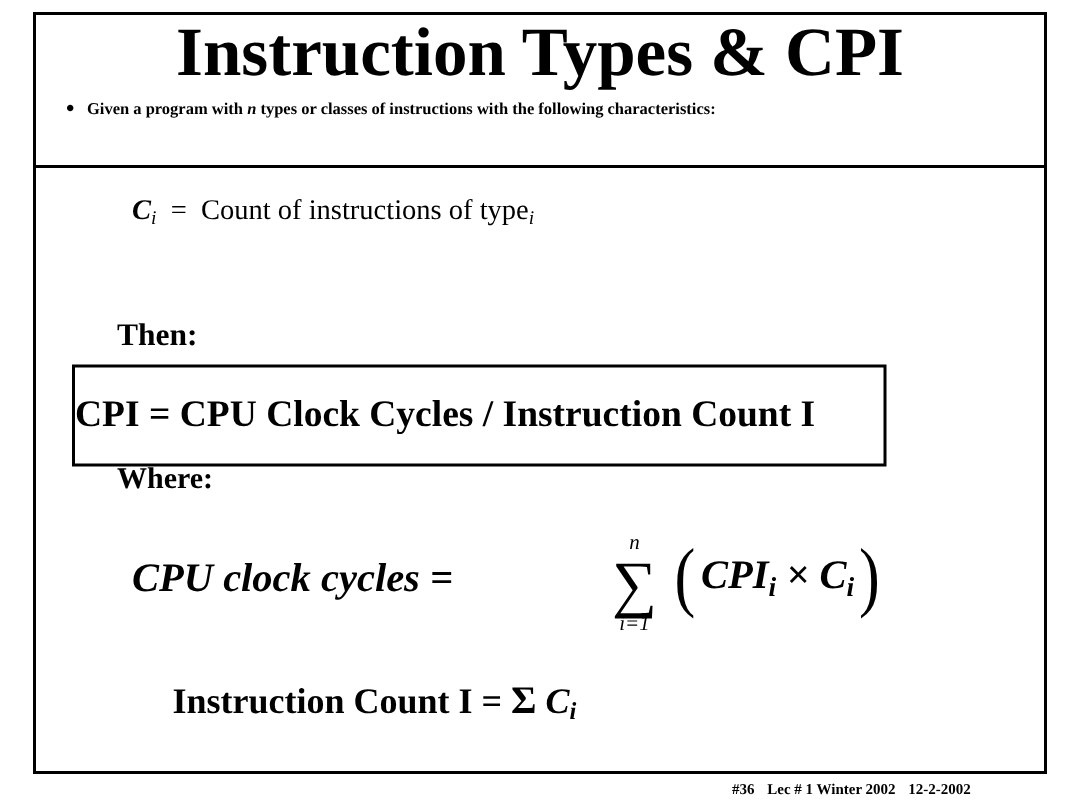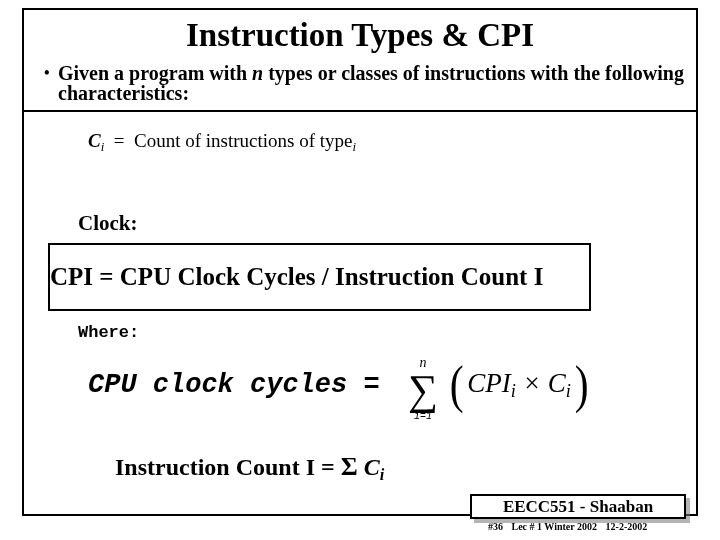--- a/index.html
+++ b/index.html
@@ -30,21 +30,21 @@
     border: 2px solid #000000;
     box-sizing: border-box;
   }
   .title {
     position: absolute;
     left: 60px;
     top: 14px;
     width: 600px;
     text-align: center;
     font-family: "Liberation Serif", serif;
-    font-size: 33px;
+    font-size: 46px;
     font-weight: bold;
     letter-spacing: 0px;
     line-height: 42px;
     white-space: nowrap;
   }
   
   .title-rule {
     position: absolute;
     left: 24px;
     top: 110px;
@@ -67,21 +67,21 @@
     font-size: 16px;
     line-height: 20px;
     font-family: "Liberation Serif", serif;
     font-weight: bold;
     text-align: left;
     padding-left: 4px;
     box-sizing: border-box;
   }
   .bullet-text {
     flex: 1 1 auto;
-    font-size: 20px;
+    font-size: 11px;
     font-weight: bold;
     line-height: 20px;
     font-family: "Liberation Serif", serif;
   }
   .bullet-text .ital {
     font-style: italic;
   }
 
   .defs {
     position: absolute;
@@ -128,42 +128,42 @@
   .cpi-box-text {
     font-size: 25px;
     font-weight: bold;
     font-family: "Liberation Serif", serif;
     white-space: nowrap;
   }
 
   .where {
     position: absolute;
     left: 78px;
-    top: 323px;
-    font-size: 17px;
-    font-weight: bold;
-    font-family: Liberation Mono, monospace;
+    top: 308px;
+    font-size: 20px;
+    font-weight: bold;
+    font-family: Liberation Serif, serif;
   }
 
   
   .equation {
     position: absolute;
     left: 88px;
     top: 356px;
     width: 540px;
     height: 66px;
   }
   .eq-lhs {
     position: absolute;
     left: 0px;
     top: 14px;
     font-size: 27px;
     font-style: italic;
     font-weight: bold;
-    font-family: Liberation Mono, monospace;
+    font-family: Liberation Serif, serif;
     white-space: nowrap;
   }
   .sigma-wrap {
     position: absolute;
     left: 308px;
     top: 0px;
     width: 54px;
     text-align: center;
   }
   .sigma-top {
@@ -171,43 +171,43 @@
     font-style: italic;
     font-family: "Liberation Serif", serif;
     line-height: 14px;
   }
   .sigma-glyph {
     font-size: 42px;
     line-height: 40px;
     font-family: "Liberation Serif", serif;
   }
   .sigma-bot {
-    font-size: 10px;
-    font-style: italic;
-    font-family: Liberation Mono, monospace;
+    font-size: 14px;
+    font-style: italic;
+    font-family: Liberation Serif, serif;
     line-height: 14px;
   }
   .paren-group {
     position: absolute;
     left: 360px;
     top: 6px;
     display: flex;
     align-items: center;
     font-family: "Liberation Serif", serif;
   }
   .big-paren {
     font-size: 52px;
     line-height: 46px;
     font-family: "Liberation Serif", serif;
     transform: scaleX(0.8);
   }
   .paren-inner {
     font-size: 27px;
     font-style: italic;
-    font-weight: normal;
+    font-weight: bold;
     white-space: nowrap;
     padding: 0 2px;
   }
 
   .ic-line {
     position: absolute;
     left: 115px;
     top: 452px;
     font-size: 24px;
     font-weight: bold;
@@ -278,21 +278,21 @@
   </div>
 
   <div class="defs">
     <div class="def-line">
       <span class="sym">C</span><span class="sub">i</span>
       &nbsp;<span>=</span>&nbsp;
       <span>Count of instructions of type</span><span class="sub">i</span>
     </div>
   </div>
 
-  <div class="then">Clock:</div>
+  <div class="then">Then:</div>
 
   <div class="cpi-box">
     <div class="cpi-box-text">CPI  =  CPU Clock Cycles  /  Instruction Count  I</div>
   </div>
 
   <div class="where">Where:</div>
 
   <div class="equation">
     <div class="eq-lhs">CPU clock cycles  =</div>
     <div class="sigma-wrap">
@@ -306,23 +306,20 @@
       <span class="big-paren">)</span>
     </div>
   </div>
 
   <div class="ic-line">
     <span>Instruction Count  I  =</span>
     <span class="sigma-inline">Σ</span>
     <span class="citalic">C</span><span class="sub">i</span>
   </div>
 
-  <div class="footer-badge">
-    <span class="footer-badge-text">EECC551 - Shaaban</span>
-  </div>
 
   <div class="footer-meta">
     <span>#36</span>
     <span>Lec # 1 Winter 2002</span>
     <span>12-2-2002</span>
   </div>
 
 </div>
 
 </body></html>

